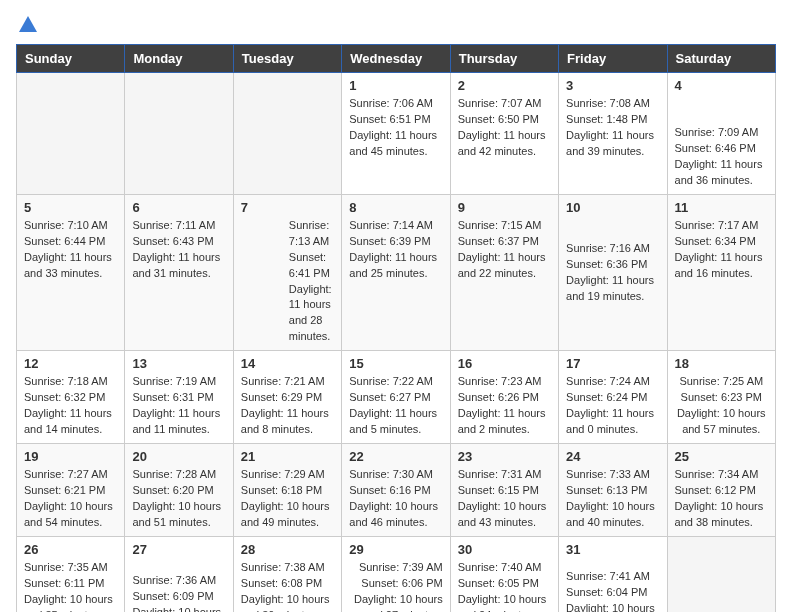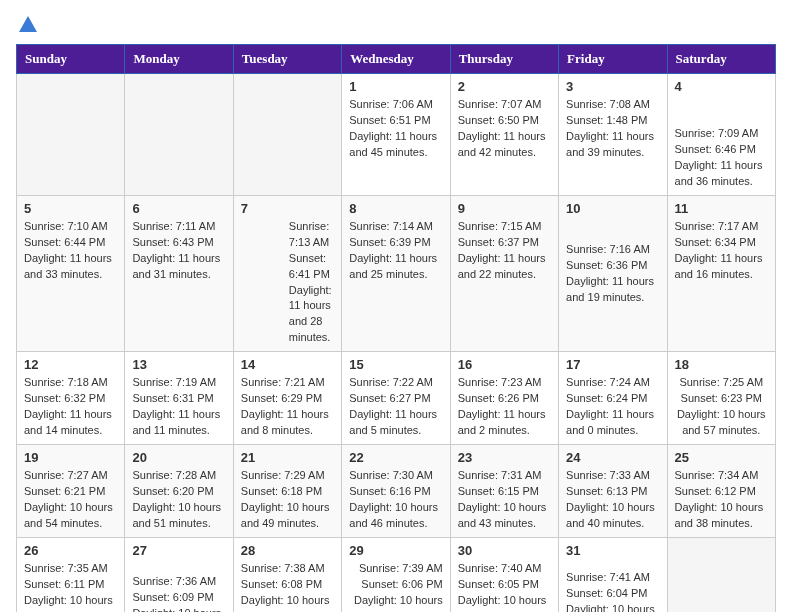--- a/index.html
+++ b/index.html
@@ -36,27 +36,26 @@
     .location-title {
       font-size: 15px;
       color: #555;
     }
     .calendar {
       width: 100%;
       border-collapse: collapse;
       border: 1px solid #ccc;
     }
     .calendar th {
-      background-color: #4c1d95;
+      background-color: #404040;
       color: #fff;
       text-align: left;
       padding: 6px 8px;
       font-size: 13px;
       border: 1px solid #2e62b0;
-      font-family: Liberation Serif, serif;
     }
     .calendar td {
       vertical-align: top;
       padding: 5px 7px;
       border: 1px solid #ccc;
       width: calc(100% / 7);
       height: 90px;
       font-size: 11px;
       color: #333;
       background: #fff;

